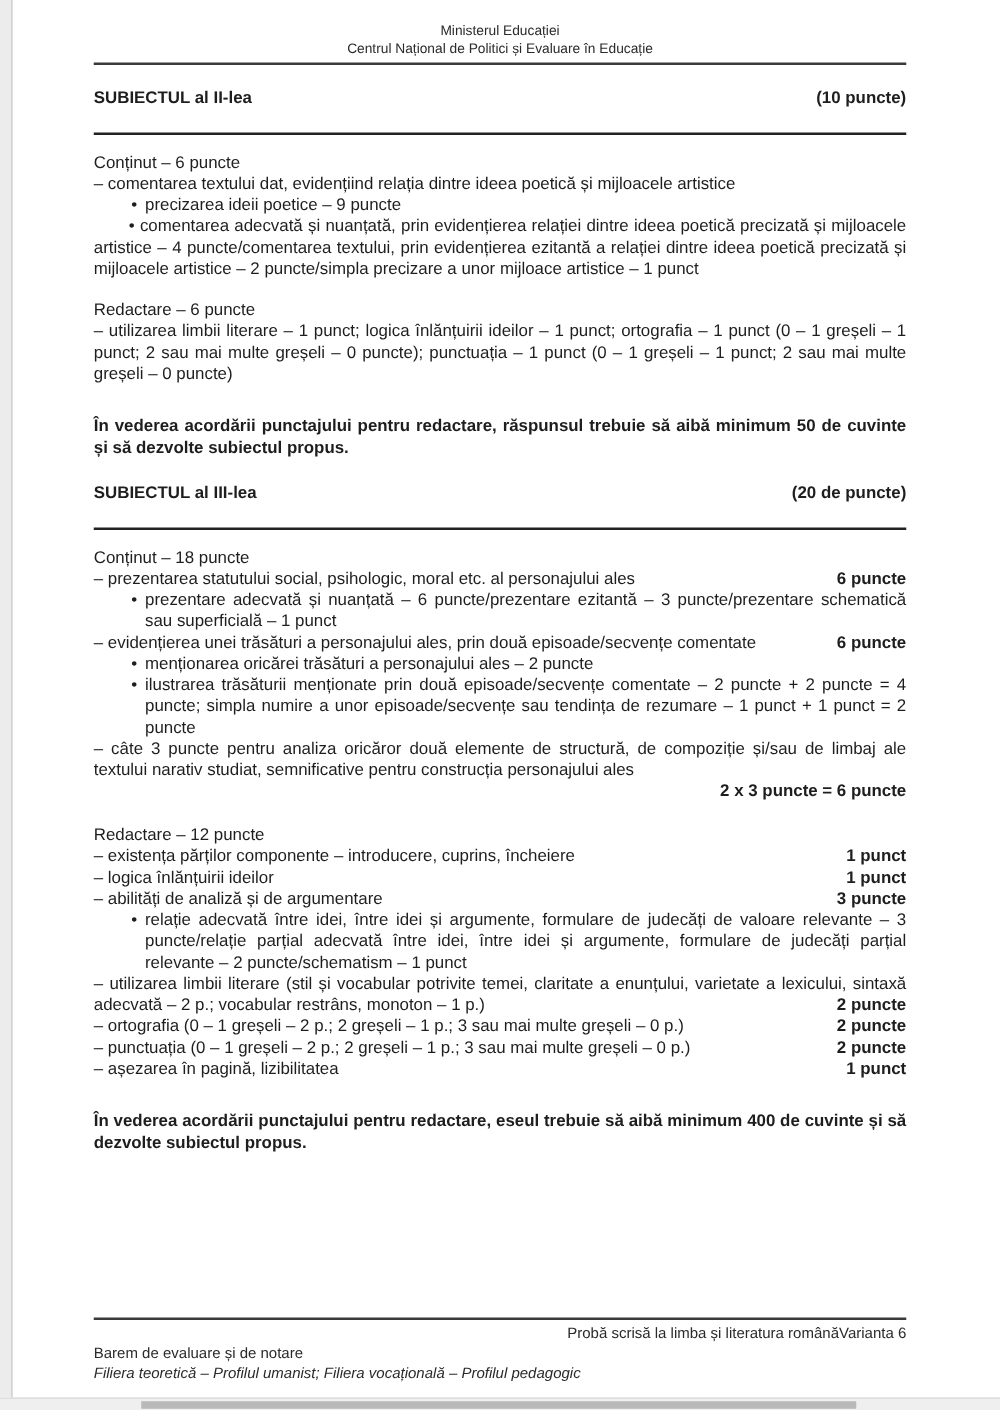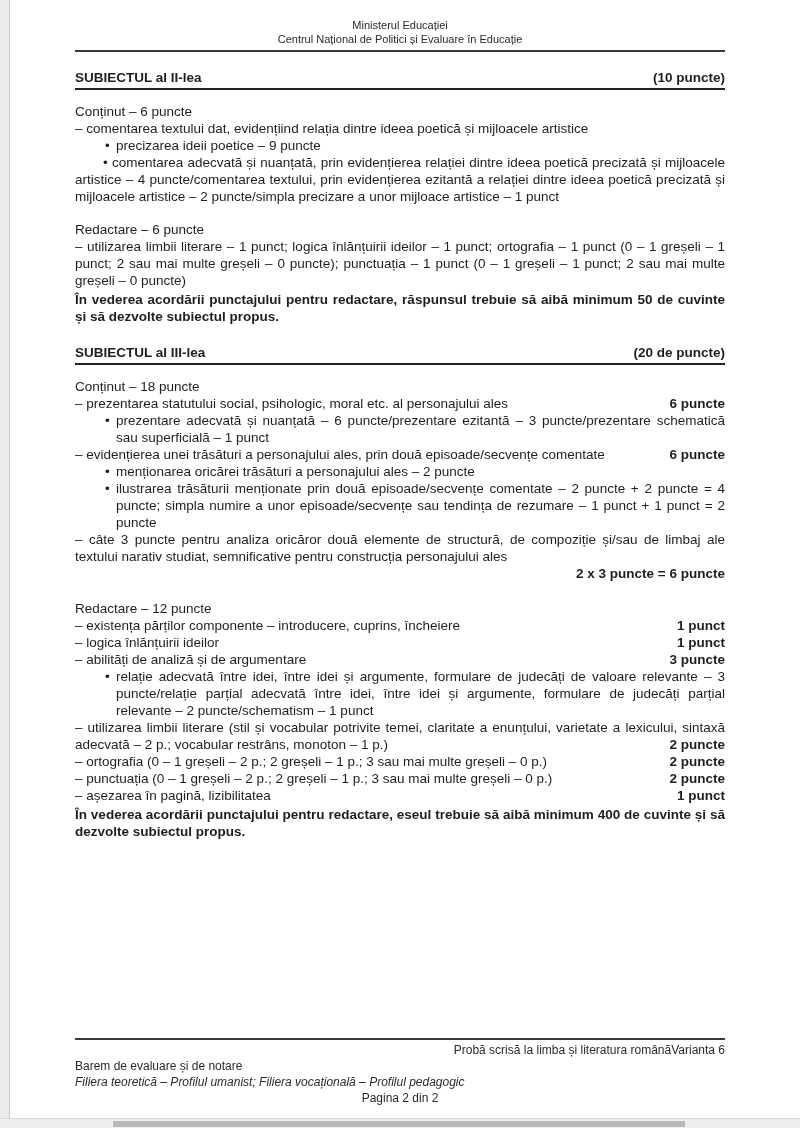--- a/index.html
+++ b/index.html
@@ -30,37 +30,37 @@
   }
   .doc-header { text-align: center; font-size: 11px; line-height: 14px; color: #2a2a2a; }
   .header-rule { border-bottom: 2px solid #3a3a3a; margin-top: 4px; }
 
   .sect-title {
     display: flex;
     justify-content: space-between;
     align-items: center;
     font-weight: bold;
     border-bottom: 2px solid #222;
-    padding-bottom: 2px;
+    padding-bottom: 20px;
     margin-top: 17px;
   }
   .h { font-weight: normal; margin-top: 13px; }
   .p { text-align: justify; }
   .bullet {
     margin-left: 28px;
     padding-left: 13px;
     position: relative;
     text-align: justify;
   }
   .bullet::before { content: "\2022"; position: absolute; left: 2px; }
   .bullet-flush { text-indent: 28px; text-align: justify; }
   .bullet-flush::before { content: "\2022\00a0"; }
   .pts { float: right; font-weight: bold; white-space: nowrap; padding-left: 8px; }
   .pts-line { text-align: right; font-weight: bold; }
-  .note { font-weight: bold; text-align: justify; margin-top: 2px; }
+  .note { font-weight: bold; text-align: justify; margin-top: 25px; }
   .spacer { flex: 1; }
 
   .doc-footer { font-size: 12px; line-height: 16px; color: #2a2a2a; }
   .footer-rule { border-bottom: 2px solid #3a3a3a; margin-bottom: 2px; }
   .footer-row1 { display: flex; justify-content: flex-end; }
   .footer-filiera { font-style: italic; }
   .footer-page { text-align: center; }
 
   .hscrollbar {
     position: absolute;
@@ -167,20 +167,19 @@
   <div class="spacer"></div>
 
   <div class="doc-footer">
     <div class="footer-rule"></div>
     <div class="footer-row1">
       <span>Probă scrisă la limba și literatura română</span>
       <span>Varianta 6</span>
     </div>
     <div>Barem de evaluare și de notare</div>
     <div class="footer-filiera">Filiera teoretică – Profilul umanist; Filiera vocațională – Profilul pedagogic</div>
-    <div class="footer-page">Pagina 2 din 2</div>
   </div>
 
 </div>
 
 <div class="hscrollbar">
   <div class="hthumb"></div>
 </div>
 
 </body></html>

